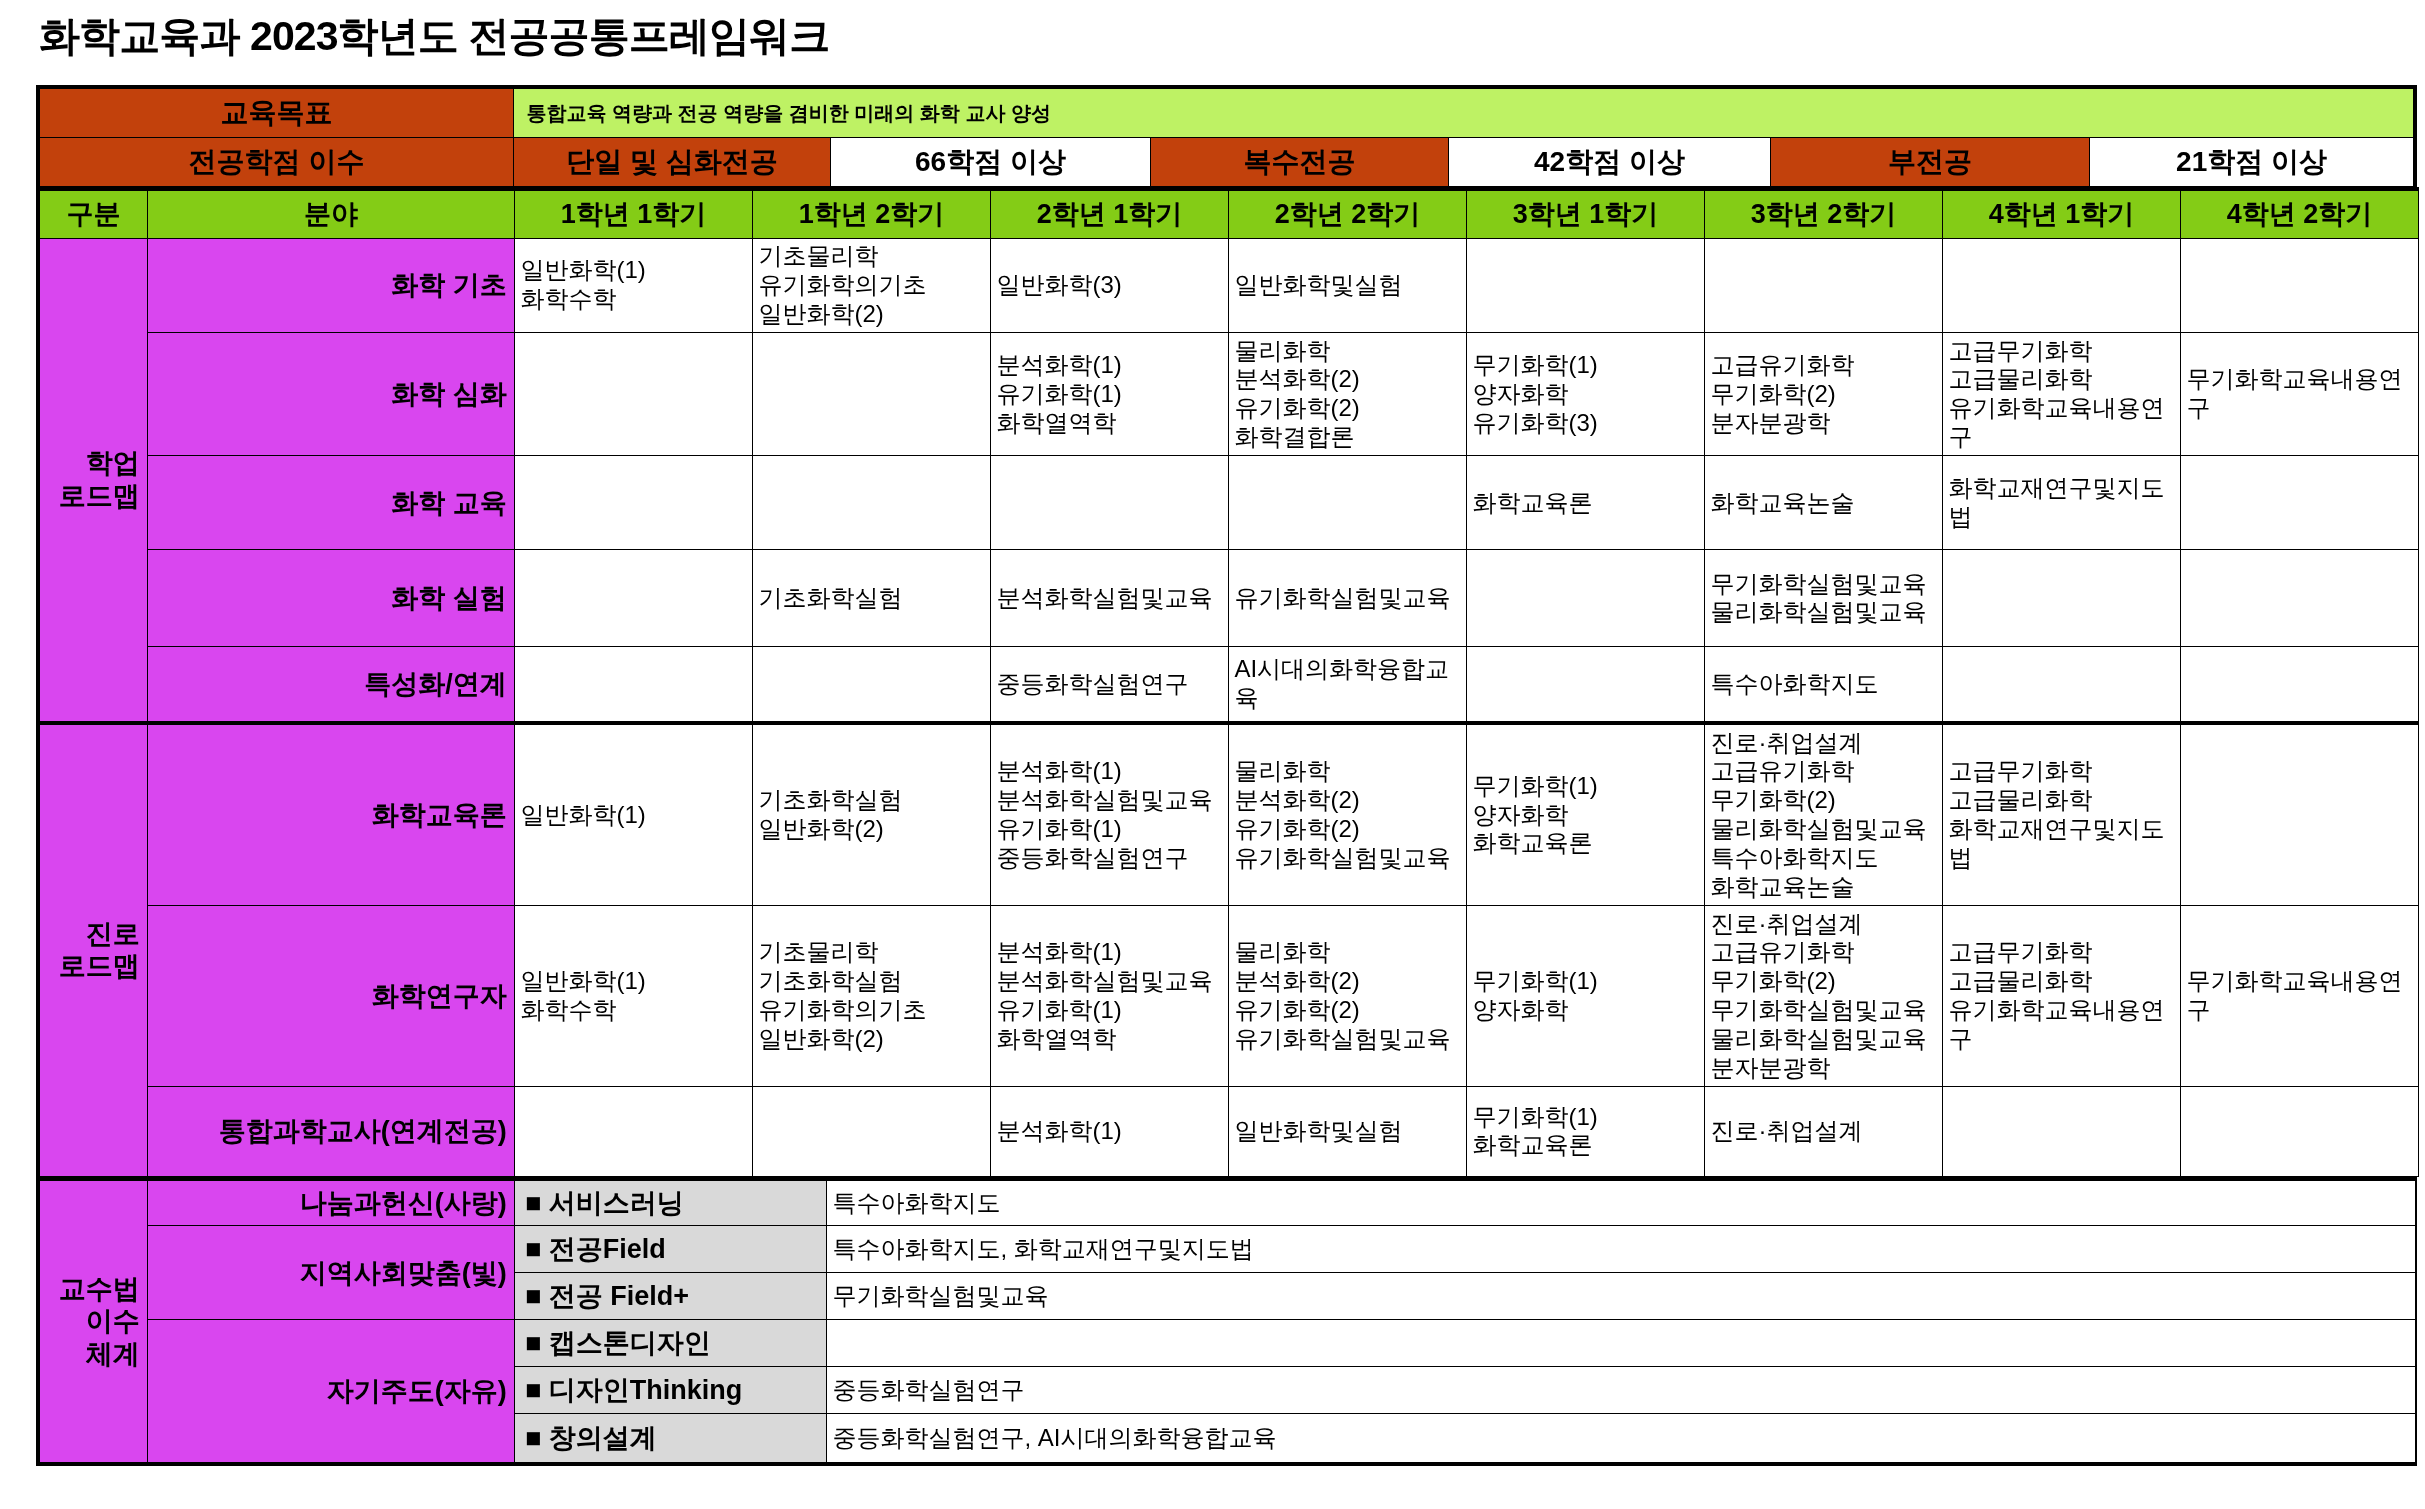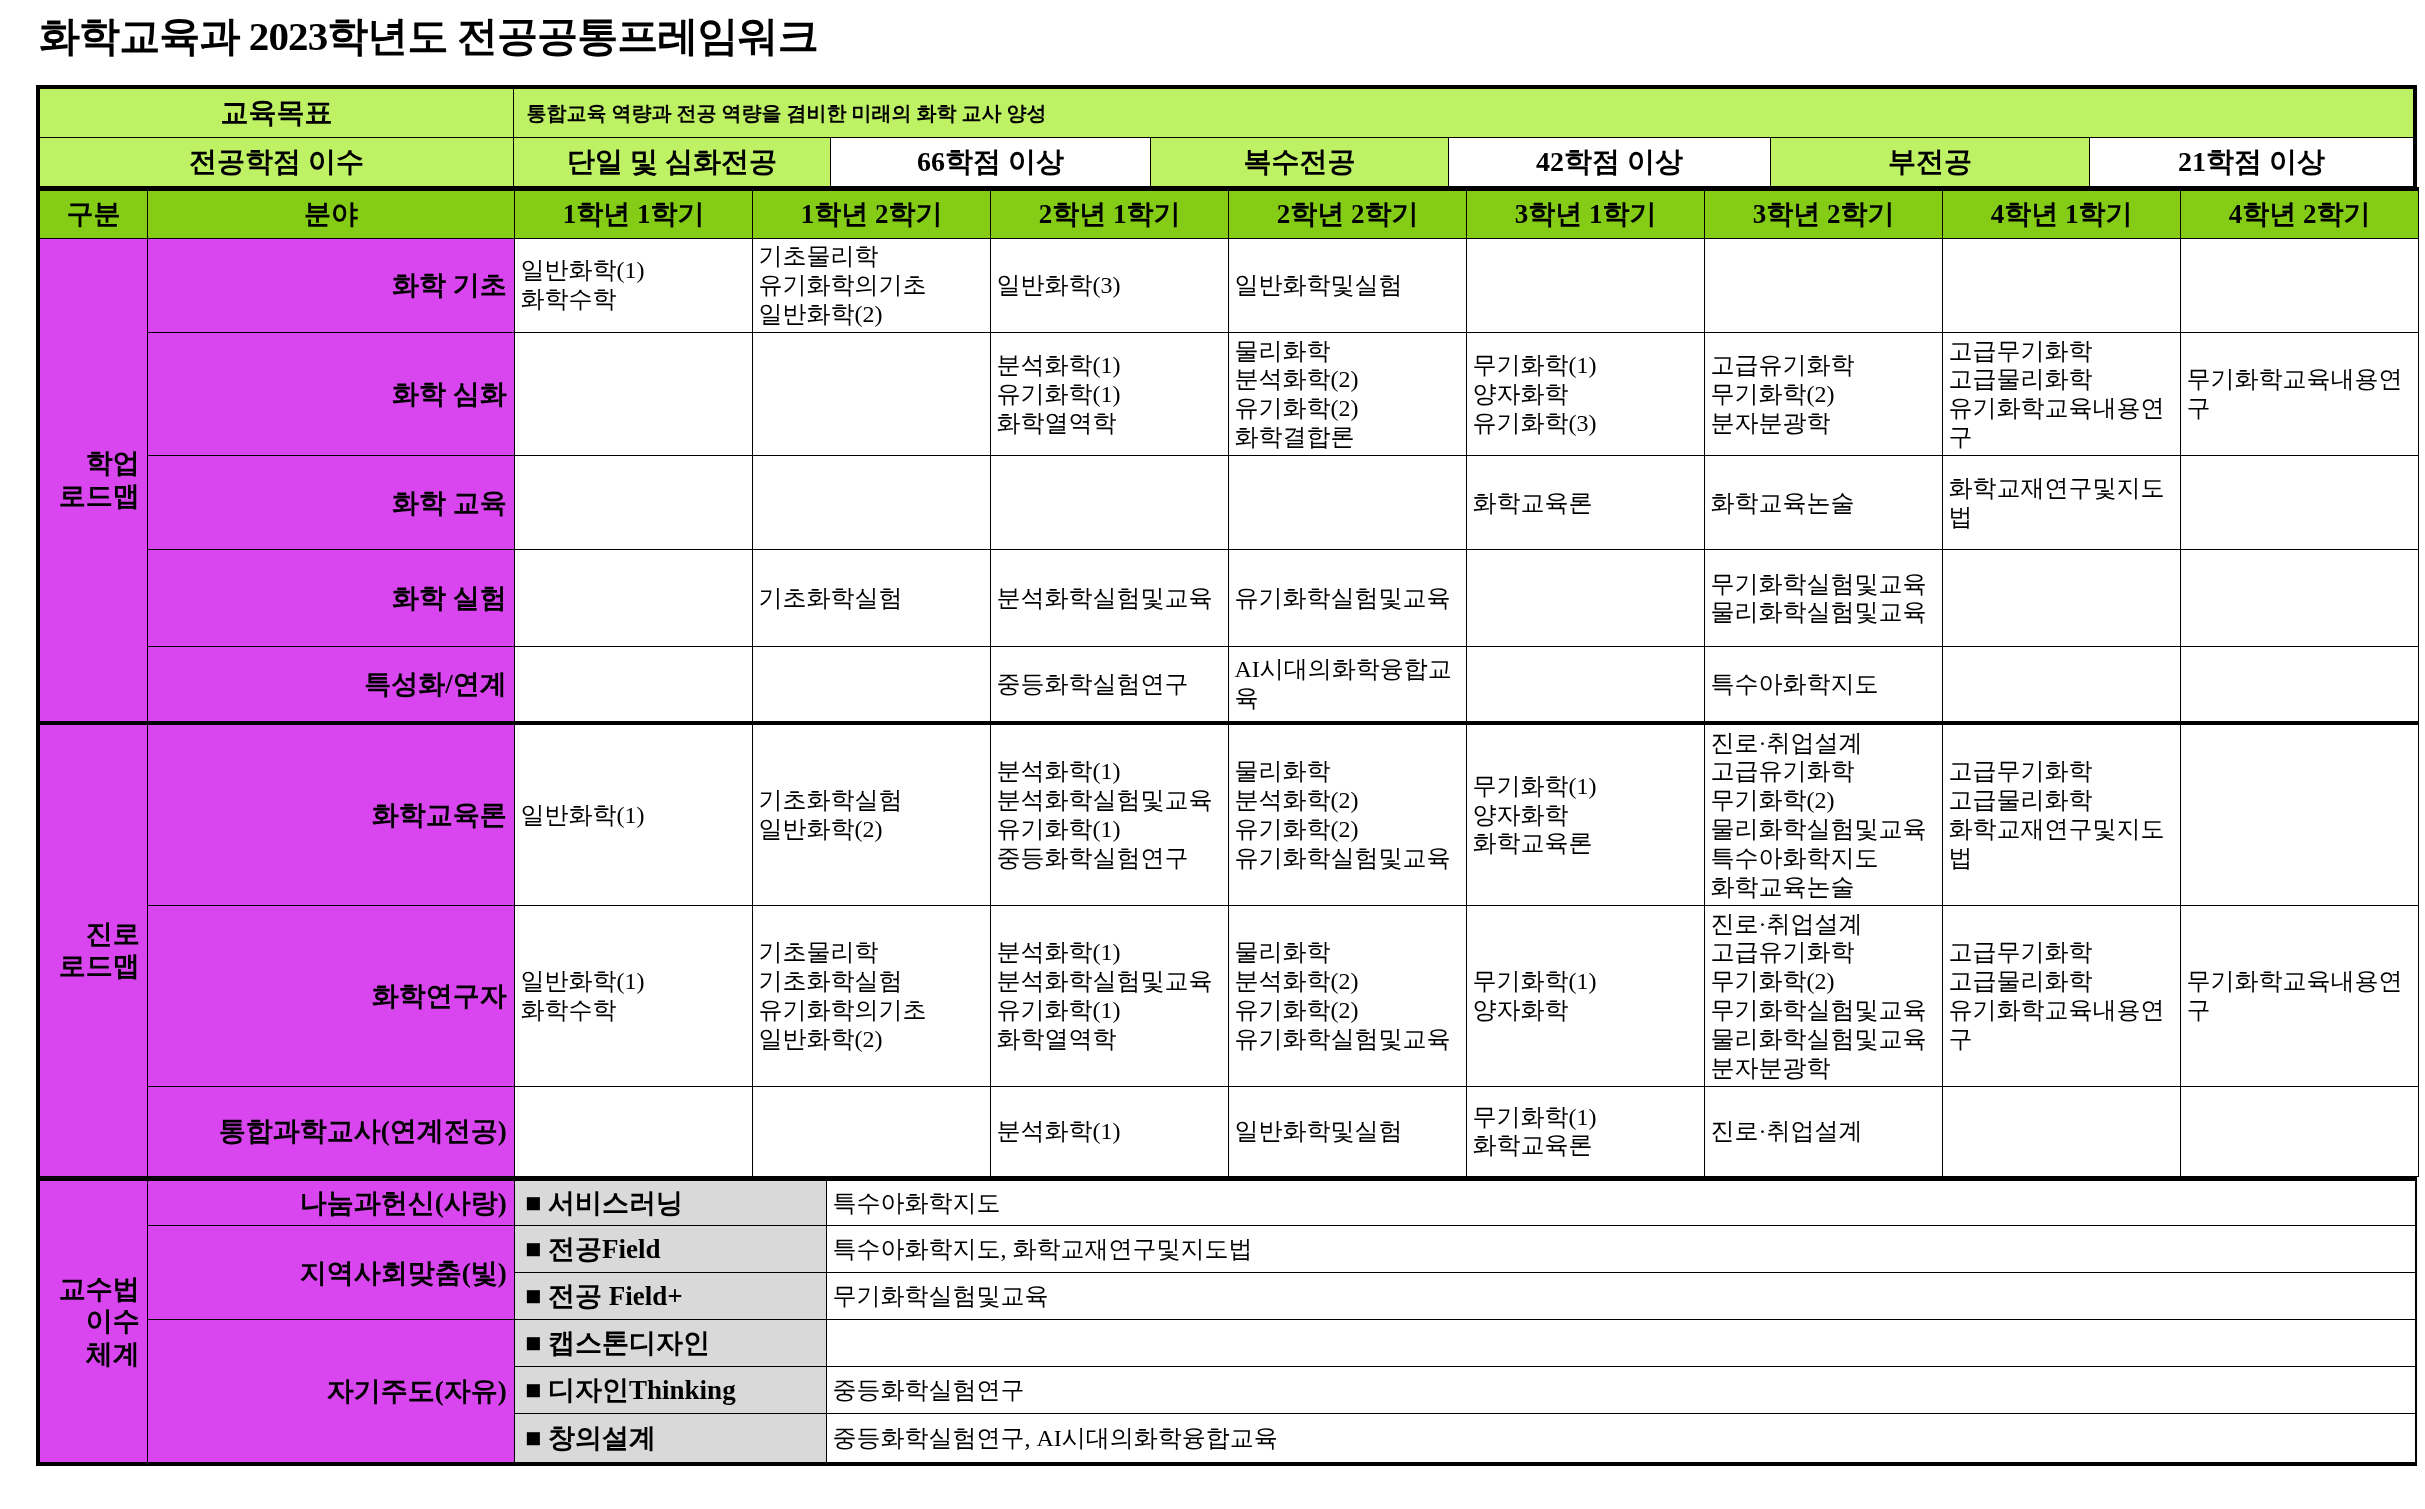--- a/index.html
+++ b/index.html
@@ -1,18 +1,18 @@
 <!DOCTYPE html>
 <html style="font-size:14.3px"><head>
 <meta charset="utf-8">
 <style>
   html,body{margin:0;padding:0;background:#ffffff;}
   .page{
     width:2426px;height:1510px;background:#ffffff;position:relative;
-    font-family:Liberation Serif, serif;color:#000;
+    font-family:Liberation Sans, sans-serif;color:#000;
     box-sizing:border-box;
   }
   .title{
     position:absolute;left:39px;top:9px;font-size:41px;font-weight:bold;
     letter-spacing:-0.9px;white-space:nowrap;
   }
   .tbl-wrap{
     position:absolute;left:36px;top:85px;width:2375px;
     border:3.6px solid #000;box-sizing:content-box;
   }
@@ -21,21 +21,21 @@
     border:1.8px solid #000;box-sizing:border-box;overflow:hidden;
     white-space:pre-line;vertical-align:middle;padding:1.8px 7.2px;
   }
   
   .r55{height:49px}.r57{height:51px}
   .r105{height:94px}.r115{height:103px}.r108{height:97px}.r85{height:76px}
   .r163{height:146px}.r162{height:145px}.r100{height:90px}
   .r52{height:47px}
   
   .hdr{background:#84cc16;font-weight:bold;font-size:27px;text-align:center;}
-  .lbl{background:#bef264;font-weight:bold;font-size:28px;text-align:center;}
+  .lbl{background:#c2410c;font-weight:bold;font-size:28px;text-align:center;}
   .lbl-sm{background:#d946ef;font-weight:bold;font-size:27px;text-align:right;line-height:1.2;}
   .val{font-weight:bold;font-size:28px;text-align:center;background:#fff;}
   .text-bold{font-weight:bold;font-size:20px;text-align:left;background:#bef264;padding-left:12.5px;}
   .course{font-size:24px;line-height:1.2;text-align:left;background:#fff;padding:3.6px 5.4px;}
   .method{background:#d9d9d9;font-weight:bold;font-size:27px;text-align:left;padding-left:10px;}
   .thick-top td{border-top:4.5px solid #000;}
   .sep{border-top:4.5px solid #000;}
 </style>
 </head>
 <body>

